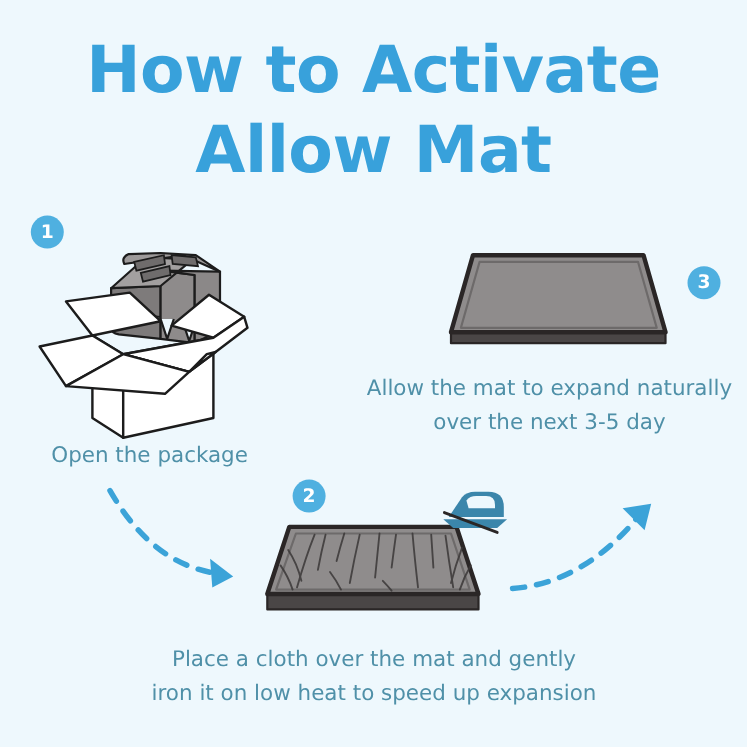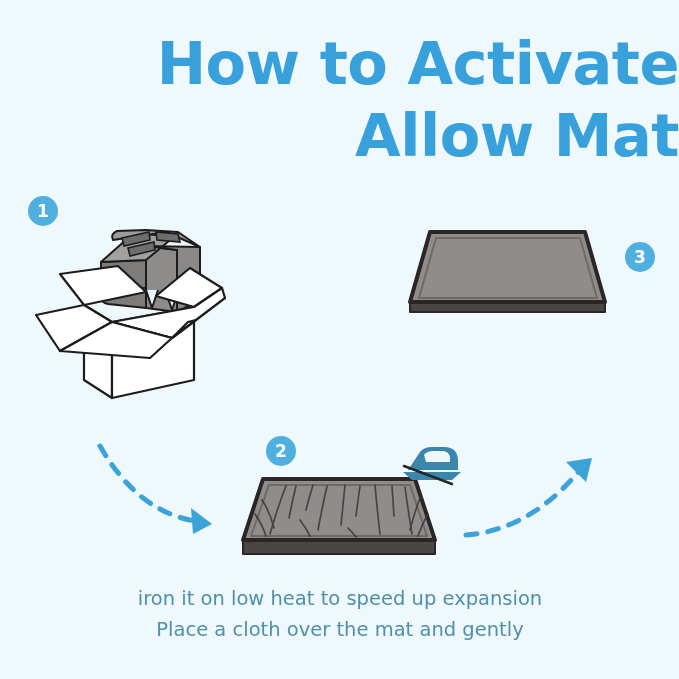--- a/index.html
+++ b/index.html
@@ -28,21 +28,21 @@
     top: 28px;
     width: 679px;
     text-align: center;
     color: #38a1db;
     font-weight: bold;
     font-size: 59px;
     line-height: 72px;
     letter-spacing: -0.5px;
     font-family: "DejaVu Sans", sans-serif;
   }
-  .title-line { display: block; text-align: right; }
+  .title-line { display: block; }
 
   
   .badge {
     position: absolute;
     width: 30px;
     height: 30px;
     border-radius: 50%;
     background: #4fb0e0;
     color: #ffffff;
     font-size: 17px;
@@ -192,20 +192,27 @@
     <g>
       <path d="M466 535 Q530 530 580 470" fill="none" stroke="#3ba3d8" stroke-width="5" stroke-linecap="round" stroke-dasharray="11 11"></path>
       <path d="M566 462 L592 458 L586 482 Z" fill="#3ba3d8"></path>
     </g>
   </svg>
 
   <div id="badge-1" class="badge">1</div>
   <div id="badge-2" class="badge">2</div>
   <div id="badge-3" class="badge">3</div>
 
-
+  <div id="caption-1" class="caption">
+    <span class="caption-line">Open the package</span>
+  </div>
+
+  <div id="caption-3" class="caption">
+    <span class="caption-line">Allow the mat to expand naturally</span>
+    <span class="caption-line">over the next 3-5 day</span>
+  </div>
 
   <div id="caption-2" class="caption">
+    <span class="caption-line">Place a cloth over the mat and gently</span>
     <span class="caption-line">iron it on low heat to speed up expansion</span>
-    <span class="caption-line">Place a cloth over the mat and gently</span>
   </div>
 
 </div>
 
 </body></html>

